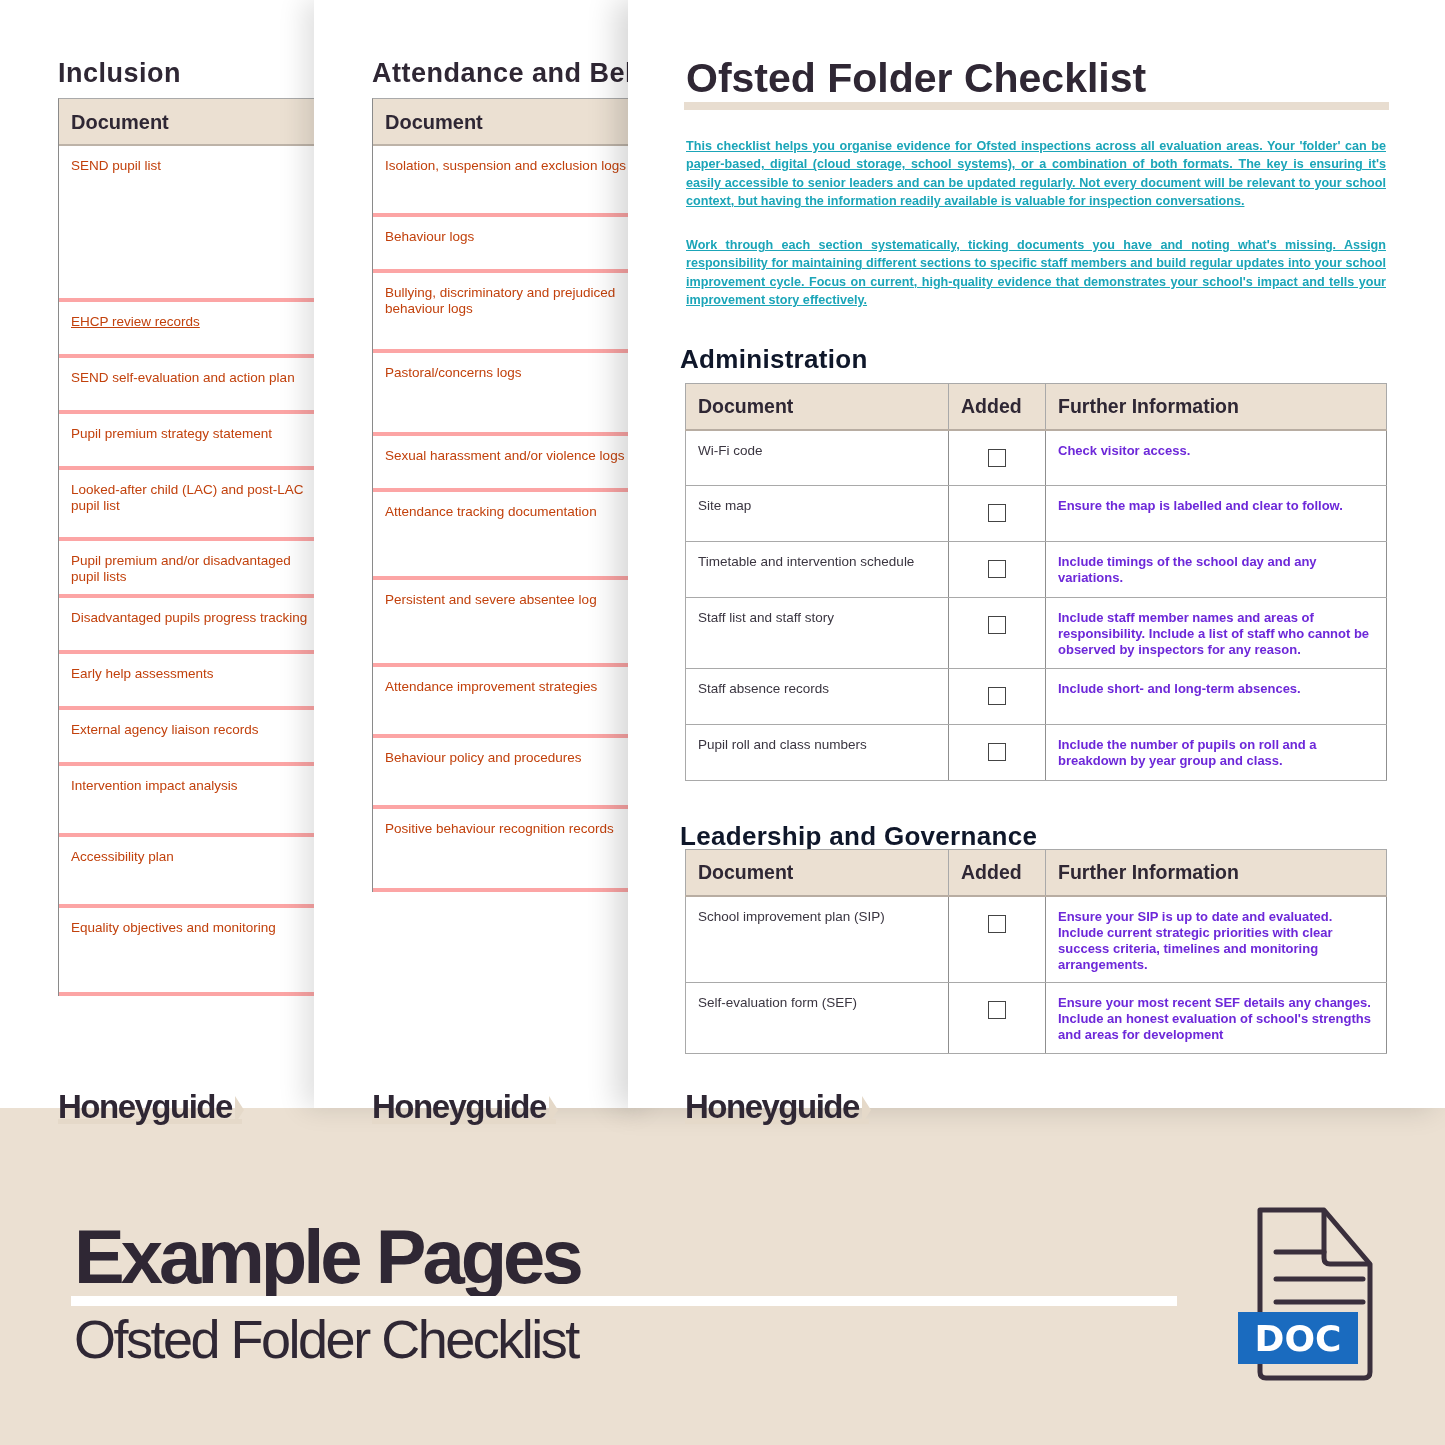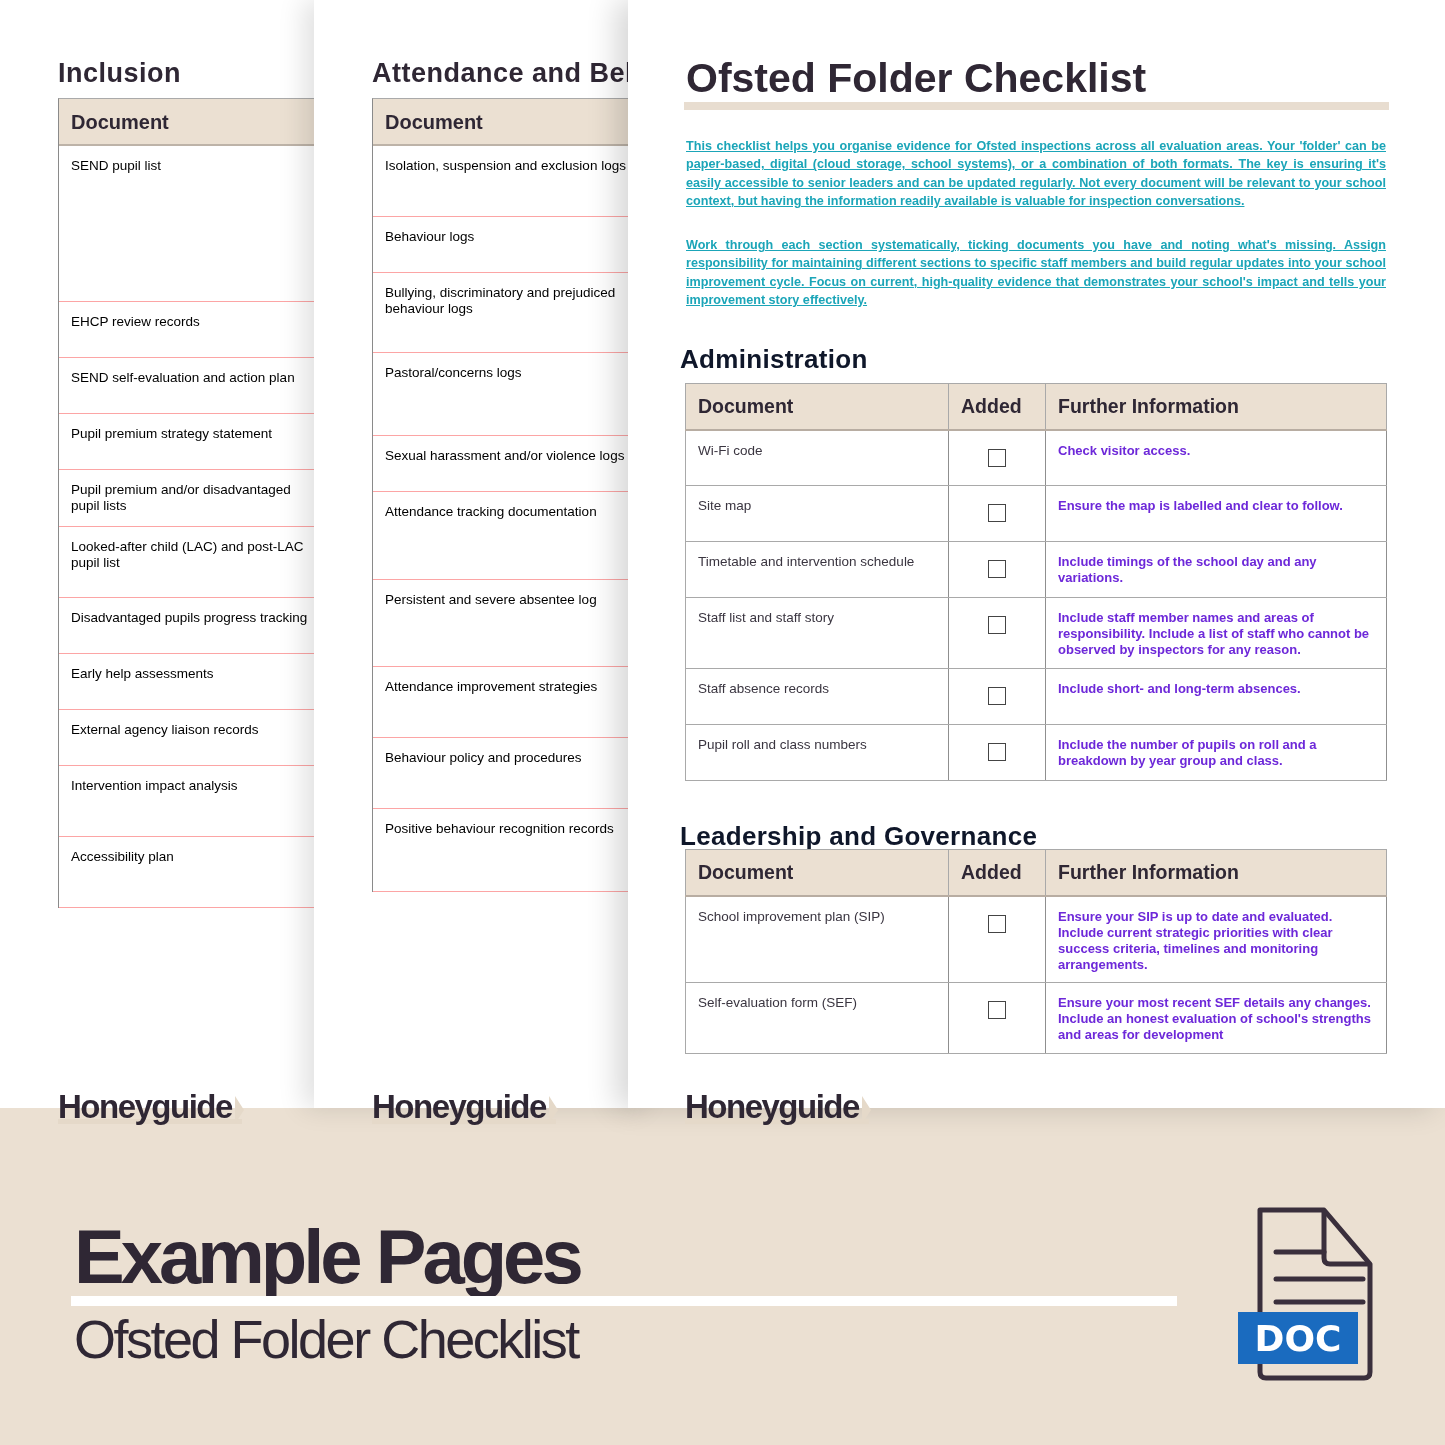--- a/index.html
+++ b/index.html
@@ -4,21 +4,21 @@
 <style>
   * { box-sizing: border-box; margin: 0; padding: 0; }
   body { width: 1445px; height: 1445px; background: #ebe0d2; position: relative; overflow: hidden; font-family: "Liberation Sans", sans-serif; color: #2f2734; }
   .page { position: absolute; top: 0; height: 1108px; background: #fff; }
   .page1 { left: 0; width: 330px; z-index: 1; }
   .page2 { left: 314px; width: 340px; z-index: 2; box-shadow: -10px 0 25px rgba(0,0,0,0.12); }
   .page3 { left: 628px; width: 817px; z-index: 3; box-shadow: -12px 0 28px rgba(0,0,0,0.16); }
   .side-title { position: absolute; top: 58px; font-size: 27px; font-weight: bold; color: #2f2734; letter-spacing: 0.5px; white-space: nowrap; }
   .side-table { position: absolute; top: 98px; border-left: 1px solid #8a8a8a; border-top: 1px solid #aaa; }
   .side-th { height: 47px; background: #ebe0d2; border-bottom: 2px solid #bdb3a8; font-size: 20px; font-weight: bold; padding: 12px 12px; color: #2f2734; }
-  .side-row { border-bottom: 1px solid #fca5a5; padding: 12px 12px 12px 12px; font-size: 13.5px; line-height: 16px; color: #000000; }
+  .side-row { border-bottom: 4px solid #fca5a5; padding: 12px 12px 12px 12px; font-size: 13.5px; line-height: 16px; color: #c2410c; }
   .logo { position: absolute; top: 1088px; font-size: 33px; font-weight: bold; letter-spacing: -1.5px; color: #2f2734; }
   .logo::after { content: ""; position: absolute; left: 0; right: -10px; bottom: 2px; height: 5px; background: #e5d9c9; z-index: -1; }
   .logo-chev { position: absolute; right: -12px; top: 8px; width: 0; height: 0; border-top: 14px solid transparent; border-bottom: 14px solid transparent; border-left: 9px solid #e5d9c9; }
   .main-title { position: absolute; left: 58px; top: 55px; font-size: 41px; font-weight: bold; color: #2f2734; }
   .title-rule { position: absolute; left: 56px; top: 102px; width: 705px; height: 8px; background: #e8ddd0; }
   .intro { position: absolute; left: 58px; width: 700px; font-size: 12.6px; font-weight: bold; line-height: 18.3px; color: #1ba5b8; text-align: justify; text-decoration: underline; }
   .section-title { position: absolute; left: 52px; font-size: 26px; font-weight: bold; color: #0f172a; letter-spacing: 0.3px; }
   .tbl { position: absolute; left: 57px; width: 702px; border: 1px solid #a9a9a9; border-collapse: collapse; }
   .tbl th { background: #ebe0d2; height: 46px; font-size: 19.5px; font-weight: bold; text-align: left; padding: 0 12px; color: #2f2734; border-right: 1px solid #a9a9a9; border-bottom: 2px solid #b8ada2; }
   .tbl td { vertical-align: top; border-right: 1px solid #8f8f8f; border-bottom: 1px solid #a9a9a9; padding: 12px 12px 0 12px; font-size: 13.5px; line-height: 16px; color: #3a3540; }
@@ -31,30 +31,31 @@
   .doc-icon { position: absolute; left: 1236px; top: 1202px; width: 140px; height: 180px; }
 </style>
 </head>
 <body>
 
 <div class="page page1">
   <div class="side-title" style="left:58px;">Inclusion</div>
   <div class="side-table" id="tbl-inclusion" style="left:58px; width:272px;">
     <div class="side-th">Document</div>
   <div class="side-row" style="height: 156px;">SEND pupil list</div>
-      <div class="side-row" style="height: 56px;">EHCP review records</div>
+      <div class="side-row" style="height: 56px; text-decoration: underline;">EHCP review records</div>
       <div class="side-row" style="height: 56px;">SEND self-evaluation and action plan</div>
       <div class="side-row" style="height: 56px;">Pupil premium strategy statement</div>
+      <div class="side-row" style="height: 71px;">Looked-after child (LAC) and post-LAC pupil list</div>
       <div class="side-row" style="height: 57px;">Pupil premium and/or disadvantaged pupil lists</div>
-      <div class="side-row" style="height: 71px;">Looked-after child (LAC) and post-LAC pupil list</div>
       <div class="side-row" style="height: 56px;">Disadvantaged pupils progress tracking</div>
       <div class="side-row" style="height: 56px;">Early help assessments</div>
       <div class="side-row" style="height: 56px;">External agency liaison records</div>
       <div class="side-row" style="height: 71px;">Intervention impact analysis</div>
       <div class="side-row" style="height: 71px;">Accessibility plan</div>
+      <div class="side-row" style="height: 88px;">Equality objectives and monitoring</div>
     </div>
   <div class="logo" style="left:58px;"><span>Honeyguide</span><span class="logo-chev"></span></div>
 </div>
 
 <div class="page page2">
   <div class="side-title" style="left:58px; width:282px; overflow:hidden;">Attendance and Behaviour</div>
   <div class="side-table" id="tbl-attendance" style="left:58px; width:282px;">
     <div class="side-th">Document</div>
   <div class="side-row" style="height: 71px;">Isolation, suspension and exclusion logs</div>
       <div class="side-row" style="height: 56px;">Behaviour logs</div>

